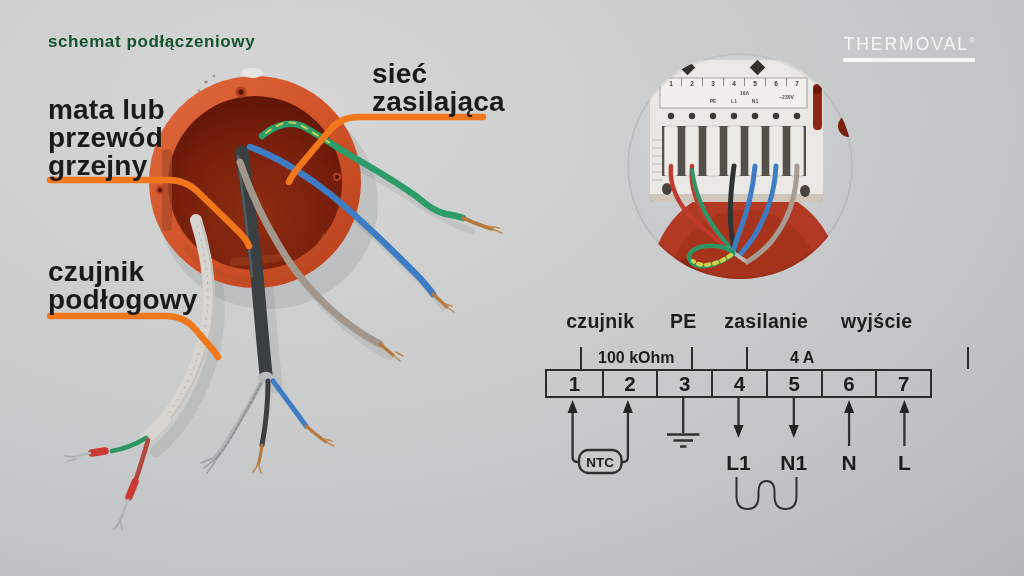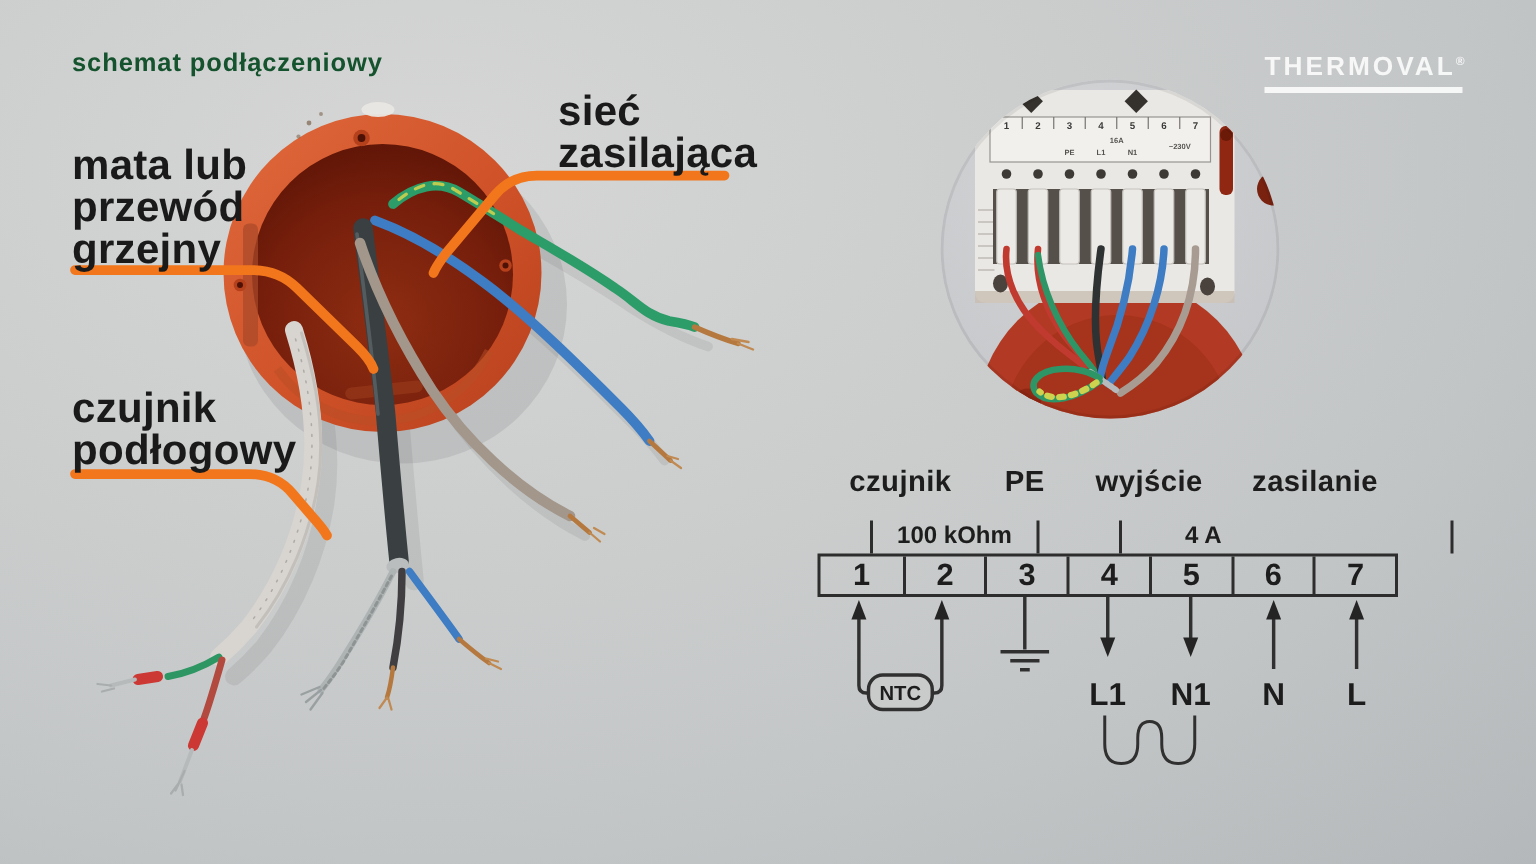--- a/index.html
+++ b/index.html
@@ -10,21 +10,21 @@
   }
   .abs{position:absolute;}
   .label{
     color:#1a1a1a;font-weight:700;font-size:28px;line-height:28px;
     white-space:pre-line;letter-spacing:.2px;z-index:6;
   }
   .title{
     color:#14532d;font-weight:700;font-size:17px;letter-spacing:.6px;z-index:6;
   }
   .brand{
-    z-index:6;color:rgba(255,255,255,.85);font-weight:700;font-size:17.5px;
+    z-index:6;color:rgba(255,255,255,.85);font-weight:400;font-size:17.5px;
     letter-spacing:2px;text-align:right;width:132px;
   }
   .brand .bar{height:4px;background:rgba(255,255,255,.85);margin-top:3px;}
   .brand sup{font-size:8px;letter-spacing:0;}
   
   .tdiag{left:545px;top:310px;width:387px;z-index:6;color:#1d1d1d;}
   .trow{display:flex;width:387px;}
   .th{font-weight:700;font-size:19.5px;text-align:center;height:28px;letter-spacing:.3px;}
   .g2{width:110.6px;} .g1{width:55.3px;}
   .sub{height:22px;display:flex;align-items:center;justify-content:center;
@@ -231,22 +231,22 @@
       <path d="M104 207 C90 217 74 220 66 213" stroke="#cdd24f" stroke-width="4.2" stroke-dasharray="3 5"></path>
     </g>
     <circle cx="113" cy="118" r="112" fill="none" stroke="rgba(0,0,0,.07)" stroke-width="2"></circle>
   </g>
 </svg>
 
 <div class="abs tdiag">
   <div class="trow">
     <div class="th g2">czujnik</div>
     <div class="th g1">PE</div>
+    <div class="th g2">zasilanie</div>
     <div class="th g2">wyjście</div>
-    <div class="th g2">zasilanie</div>
   </div>
   <div class="trow subwrap">
     <div class="sub g2">100 kOhm</div>
     <div class="sub g1"></div>
     <div class="sub g2">4 A</div>
   </div>
   <div class="trow cells">
     <div class="cell">1</div>
     <div class="cell">2</div>
     <div class="cell">3</div>

